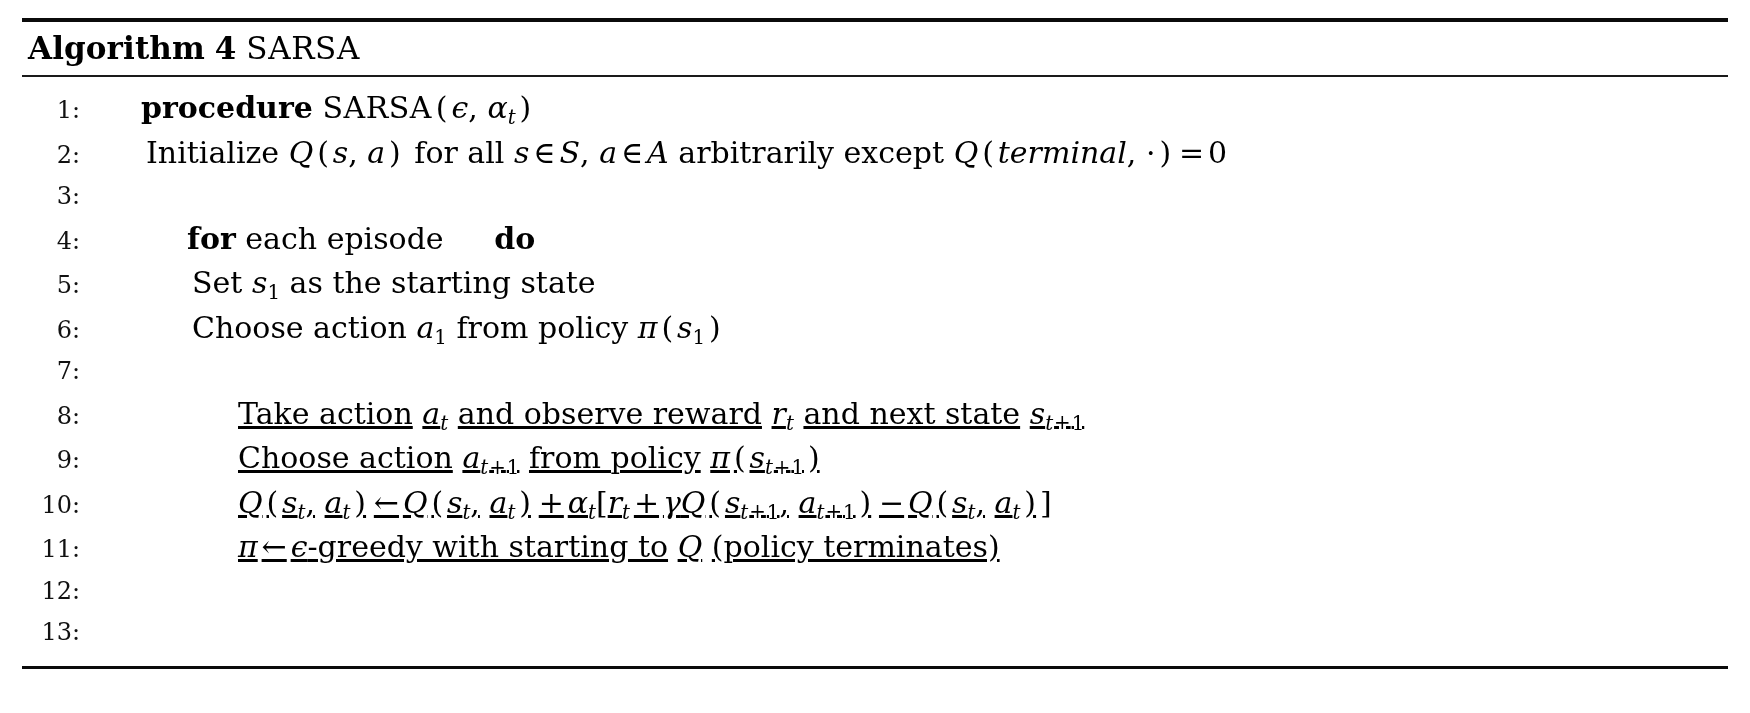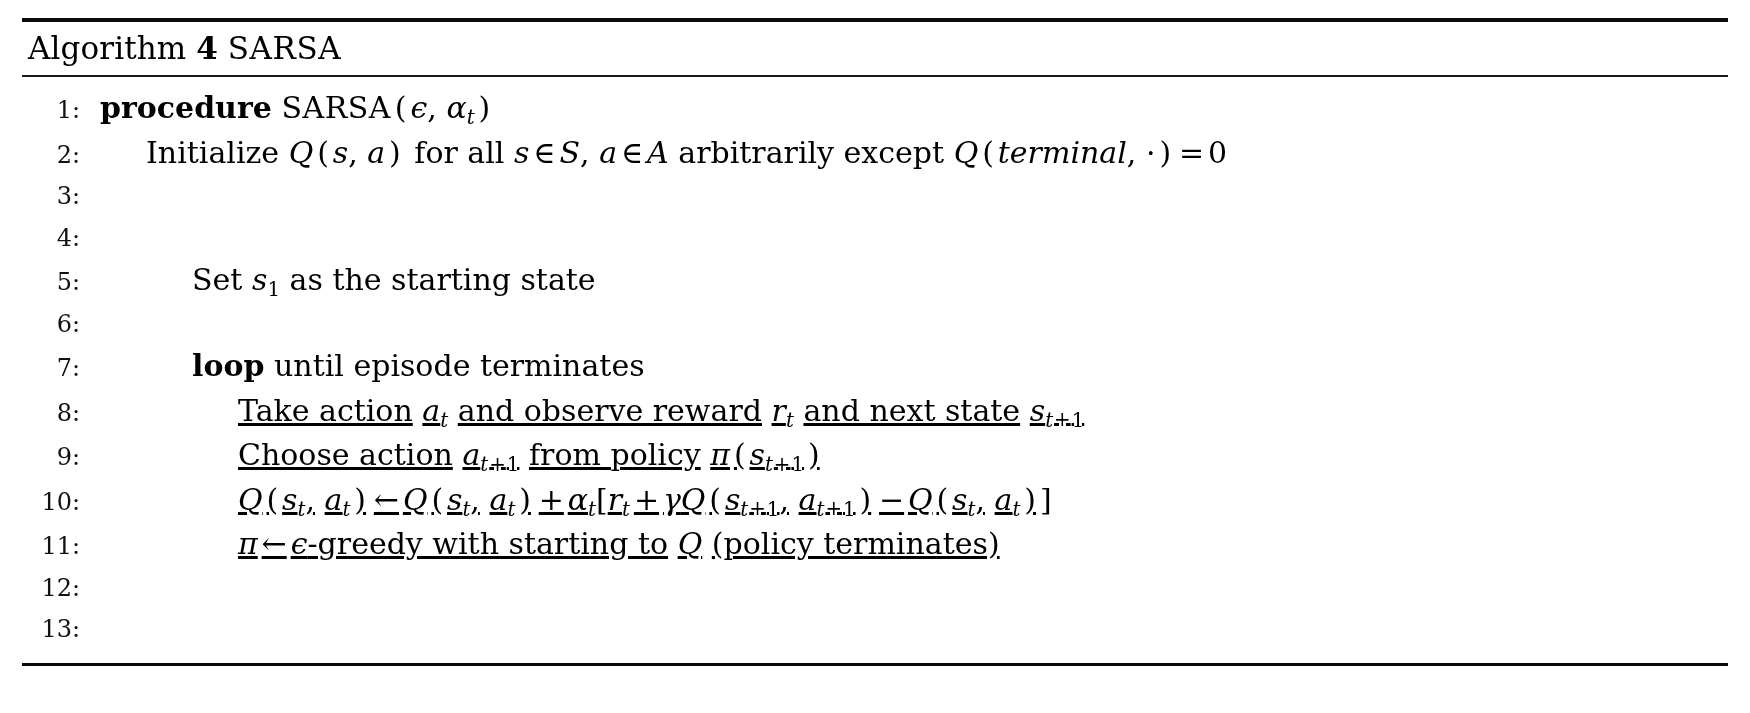--- a/index.html
+++ b/index.html
@@ -42,21 +42,21 @@
 
   
   .caption {
     font-size: 31px;
     line-height: 1.0;
     padding: 11px 0 11px 6px;
     white-space: nowrap;
     letter-spacing: 0.1px;
   }
   .caption .cap-label {
-    font-weight: normal;
+    font-weight: bold;
   }
   .caption .cap-num {
     font-weight: bold;
   }
   .caption .cap-title {
     font-weight: normal;
     letter-spacing: 0.6px;
   }
 
   
@@ -81,21 +81,21 @@
   .ln-body {
     flex: 1 1 auto;
   }
   
   .ind-0 .ln-body { padding-left: 10px; }
   .ind-1 .ln-body { padding-left: 56px; }
   .ind-2 .ln-body { padding-left: 102px; }
   .ind-3 .ln-body { padding-left: 148px; text-decoration: underline; }
 
   
-  .kw { font-weight: bold; }
+  .kw { font-weight: bold; margin-left: 41px; }
   .rm { font-style: normal; }
   .mi {
     font-style: italic;
     font-family: "DejaVu Serif", "Liberation Serif", serif;
   }
   .mo {
     font-style: normal;
     padding: 0 0.13em;
   }
   .mn { font-style: normal; }
@@ -134,34 +134,35 @@
       <span class="ln-num">2:</span>
       <span class="ln-body"><span class="rm">Initialize</span><span class="sp"></span><span class="mi">Q</span><span class="mo">(</span><span class="mi">s</span><span>,</span><span class="sp"></span><span class="mi">a</span><span class="mo">)</span><span class="sp"></span><span class="rm">for all</span><span class="sp"></span><span class="mi">s</span><span class="mo">∈</span><span class="mi">S</span><span>,</span><span class="sp"></span><span class="mi">a</span><span class="mo">∈</span><span class="mi">A</span><span class="sp"></span><span class="rm">arbitrarily except</span><span class="sp"></span><span class="mi">Q</span><span class="mo">(</span><span class="mi">terminal</span><span>,</span><span class="sp"></span><span>·</span><span class="mo">)</span><span class="mo">=</span><span class="mn">0</span></span>
     </div>
 
     <div class="ln ind-1">
       <span class="ln-num">3:</span>
     </div>
 
     <div class="ln ind-1">
       <span class="ln-num">4:</span>
+      <span class="ln-body"><span class="kw">for</span><span class="sp"></span><span class="rm">each episode</span><span class="sp"></span><span class="kw">do</span></span>
     </div>
 
     <div class="ln ind-2">
       <span class="ln-num">5:</span>
       <span class="ln-body"><span class="rm">Set</span><span class="sp"></span><span class="mi">s</span><sub><span class="mn">1</span></sub><span class="sp"></span><span class="rm">as the starting state</span></span>
     </div>
 
     <div class="ln ind-2">
       <span class="ln-num">6:</span>
+      <span class="ln-body"><span class="rm">Choose action</span><span class="sp"></span><span class="mi">a</span><sub><span class="mn">1</span></sub><span class="sp"></span><span class="rm">from policy</span><span class="sp"></span><span class="mi">π</span><span class="mo">(</span><span class="mi">s</span><sub><span class="mn">1</span></sub><span class="mo">)</span></span>
     </div>
 
     <div class="ln ind-2">
       <span class="ln-num">7:</span>
-      <span class="ln-body"><span class="kw">loop</span><span class="sp"></span><span class="rm">until episode terminates</span></span>
     </div>
 
     <div class="ln ind-3">
       <span class="ln-num">8:</span>
       <span class="ln-body"><span class="rm">Take action</span><span class="sp"></span><span class="mi">a</span><sub><span class="mi">t</span></sub><span class="sp"></span><span class="rm">and observe reward</span><span class="sp"></span><span class="mi">r</span><sub><span class="mi">t</span></sub><span class="sp"></span><span class="rm">and next state</span><span class="sp"></span><span class="mi">s</span><sub><span class="mi">t</span><span class="mo">+</span><span class="mn">1</span></sub></span>
     </div>
 
     <div class="ln ind-3">
       <span class="ln-num">9:</span>
       <span class="ln-body"><span class="rm">Choose action</span><span class="sp"></span><span class="mi">a</span><sub><span class="mi">t</span><span class="mo">+</span><span class="mn">1</span></sub><span class="sp"></span><span class="rm">from policy</span><span class="sp"></span><span class="mi">π</span><span class="mo">(</span><span class="mi">s</span><sub><span class="mi">t</span><span class="mo">+</span><span class="mn">1</span></sub><span class="mo">)</span></span>

